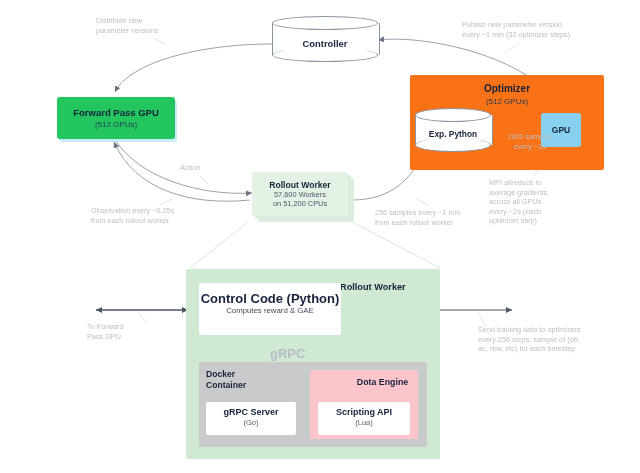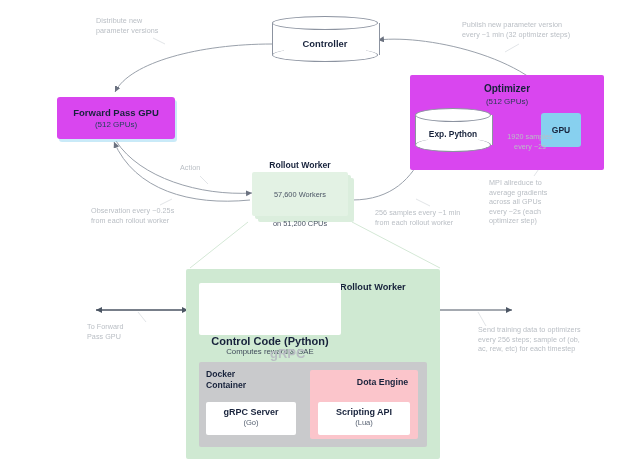--- a/index.html
+++ b/index.html
@@ -12,34 +12,34 @@
   }
   #stage{position:absolute;left:0;top:0;width:640px;height:473px;}
   .abs{position:absolute;box-sizing:border-box;}
 
   
   .note{
     color:#b9bec4;font-size:7.2px;line-height:9.6px;
     letter-spacing:.05px;white-space:pre-line;
   }
   .box-title{color:#17223b;font-weight:bold;}
-  .box-sub{color:#4a5464;margin-top:20px;}
+  .box-sub{color:#4a5464;}
 
   
   .fwd{
-    background:#d946ef;border-radius:3px;
+    background:#22c55e;border-radius:3px;
     width:118px;height:42px;
     display:flex;flex-direction:column;align-items:center;justify-content:center;
     box-shadow:2px 3px 0 rgba(135,208,239,.45);
   }
   .fwd .box-title{font-size:9.5px;}
   .fwd .box-sub{font-size:8px;margin-top:2px;color:#24425c;}
 
   .optimizer{
-    background:#d946ef;width:194px;height:95px;border-radius:2px;
+    background:#f97316;width:194px;height:95px;border-radius:2px;
   }
   .opt-title{font-size:10px;color:#17223b;font-weight:bold;text-align:center;}
   .opt-sub{font-size:8px;color:#2b3b55;text-align:center;margin-top:1px;}
 
   .gpu{
     background:#87d0ef;border-radius:3px;width:40px;height:34px;
     display:flex;align-items:center;justify-content:center;
     color:#17223b;font-weight:bold;font-size:8.5px;
   }
 
@@ -70,21 +70,21 @@
   .cyl .bot{bottom:0;border-top:none;}
   .cyl .cap{
     position:absolute;left:0;width:100%;text-align:center;
     color:#17223b;font-weight:bold;
   }
 
   
   .panel-green{background:#cfe9d2;border-radius:2px;}
   .panel-rollout-label{font-size:9.2px;font-weight:bold;color:#17223b;}
   .white-box{background:#ffffff;border-radius:2px;}
-  .ctrl-title{font-size:11px;font-weight:bold;color:#17223b;text-align:center;margin-top:44px;}
+  .ctrl-title{font-size:13px;font-weight:bold;color:#17223b;text-align:center;}
   .ctrl-line{font-size:7.8px;color:#3f4a5a;text-align:center;line-height:10px;}
   .docker{background:#c9cacc;border-radius:2px;}
   .docker-label{font-size:8.6px;font-weight:bold;color:#17223b;line-height:11px;}
   .dota{background:#fbc5cb;border-radius:2px;}
   .dota-label{font-size:8.8px;font-weight:bold;color:#17223b;text-align:center;padding-left:37px;}
   .small-box-title{font-size:9px;font-weight:bold;color:#17223b;text-align:center;}
   .small-box-sub{font-size:7.6px;color:#5a6474;text-align:center;margin-top:1px;}
   .grpc-lbl{font-size:13px;color:#b9bec4;font-weight:bold;}
 
   .watermark{

